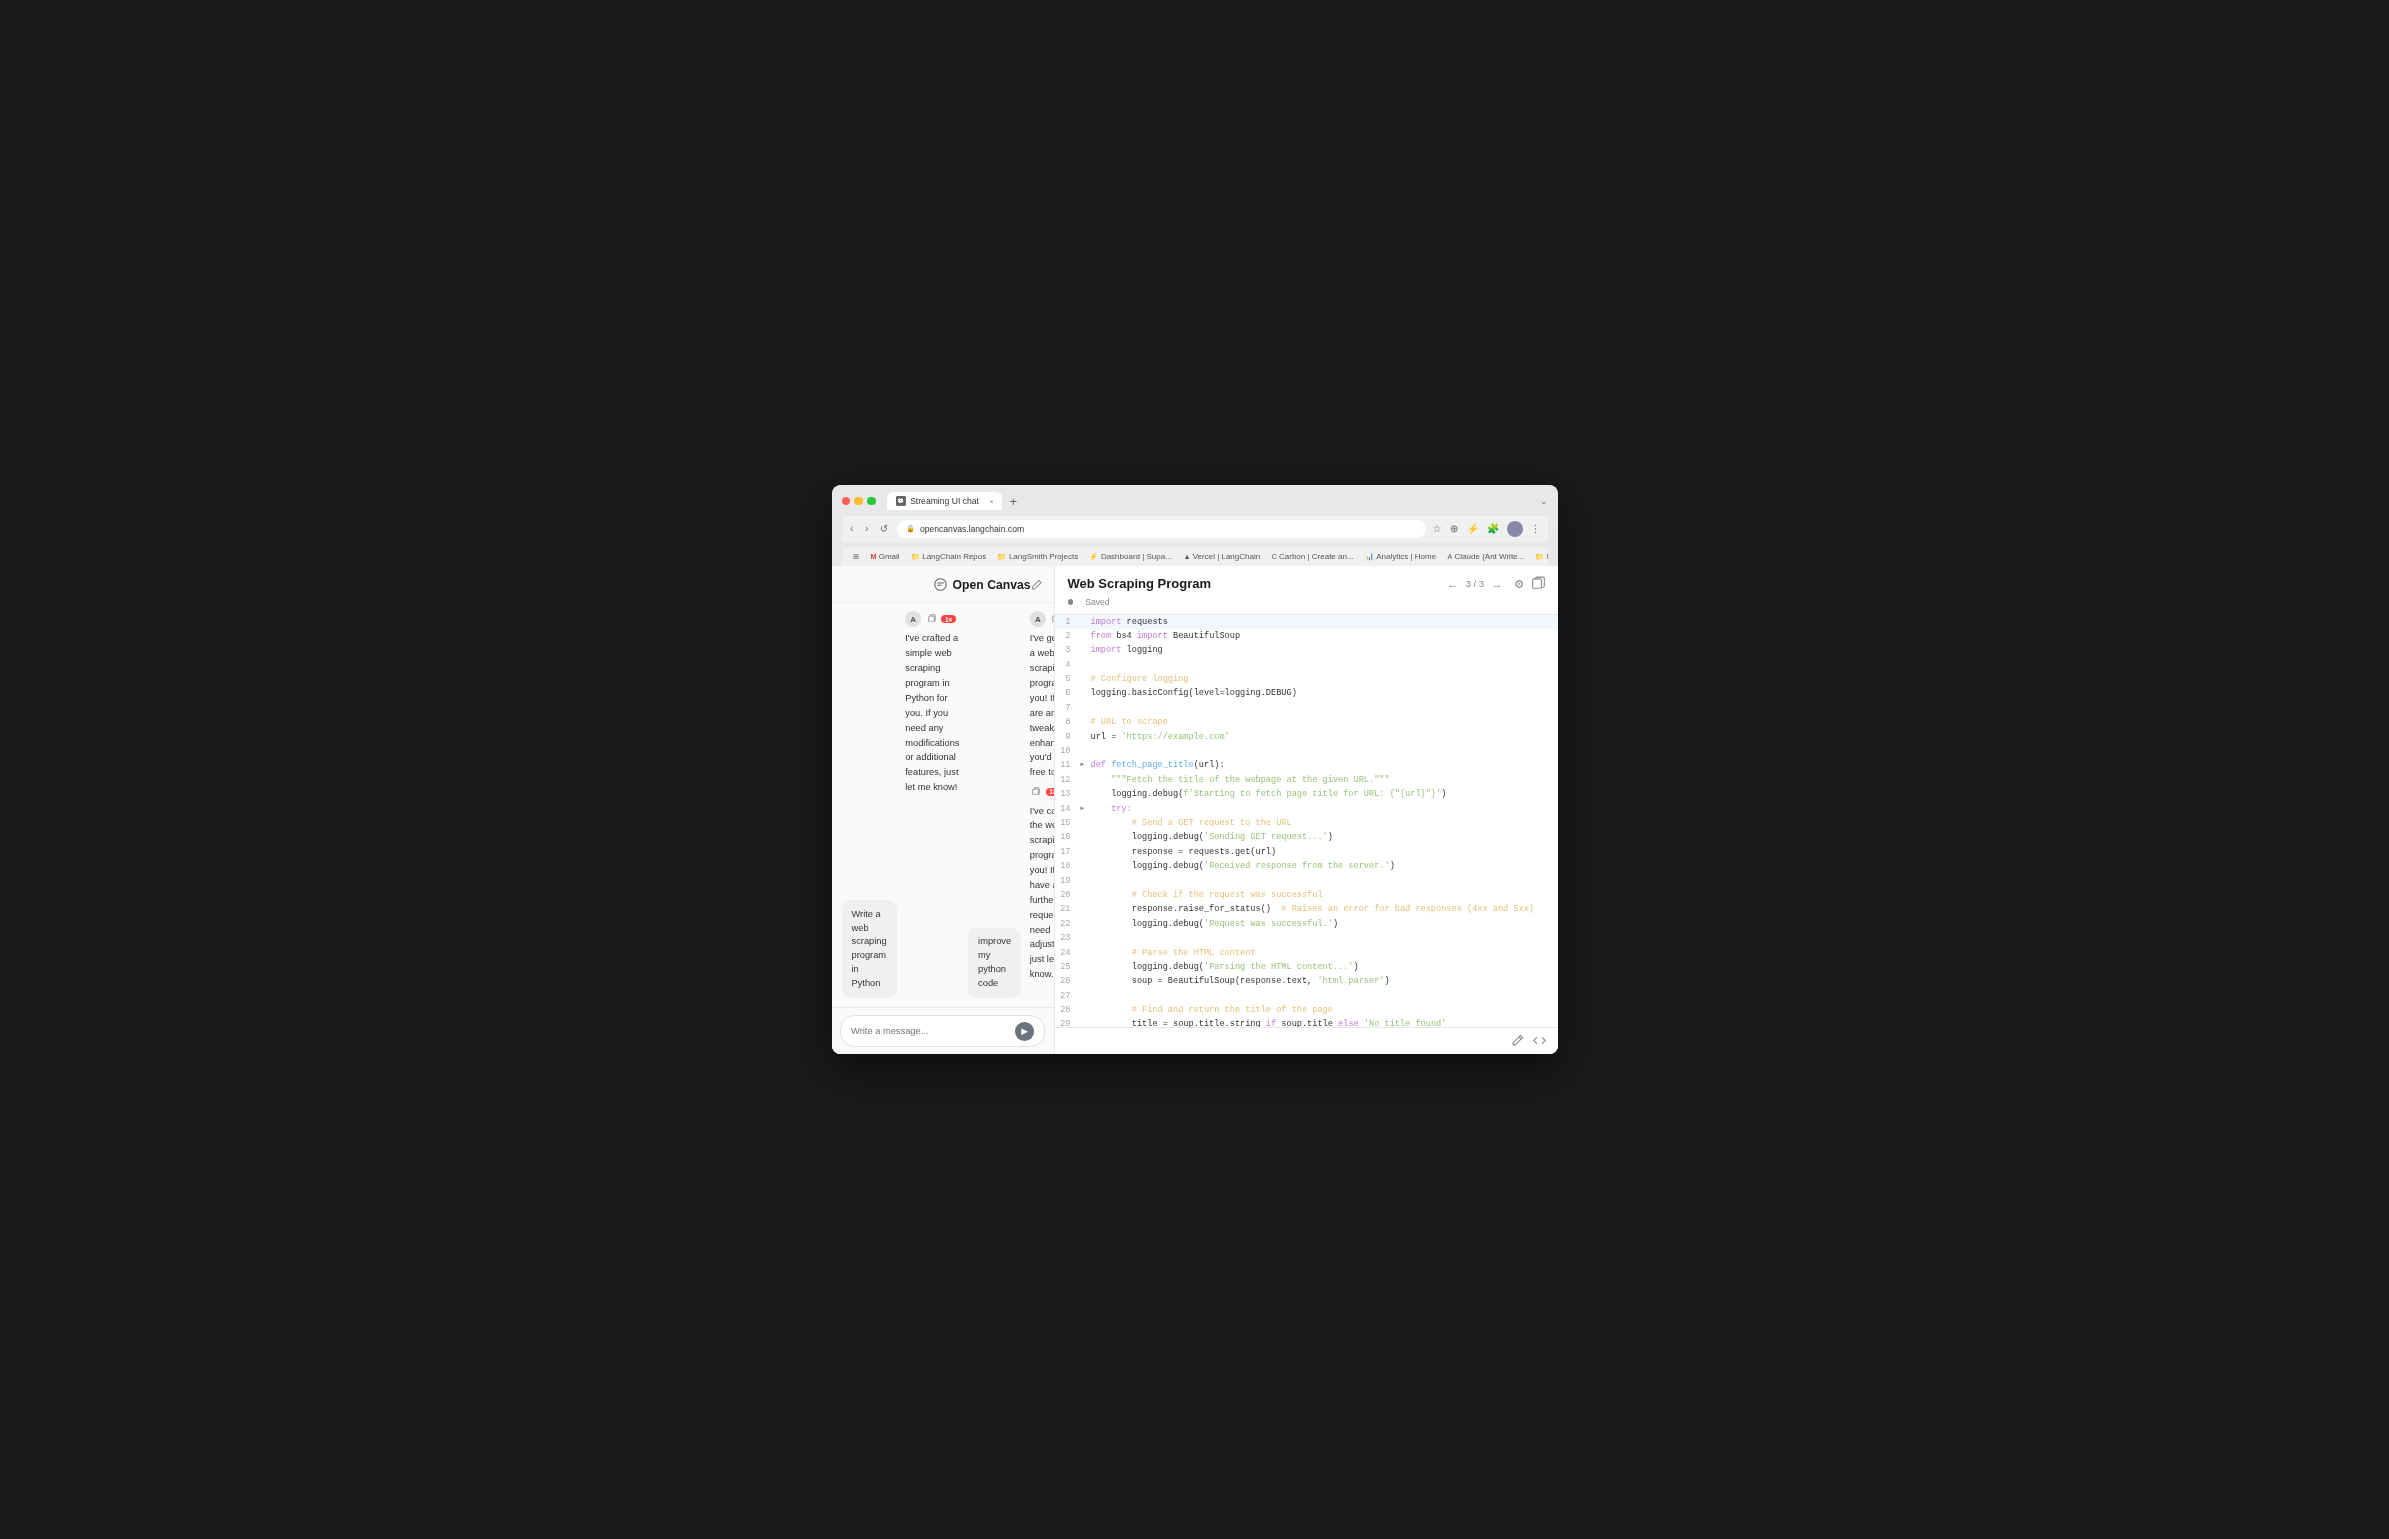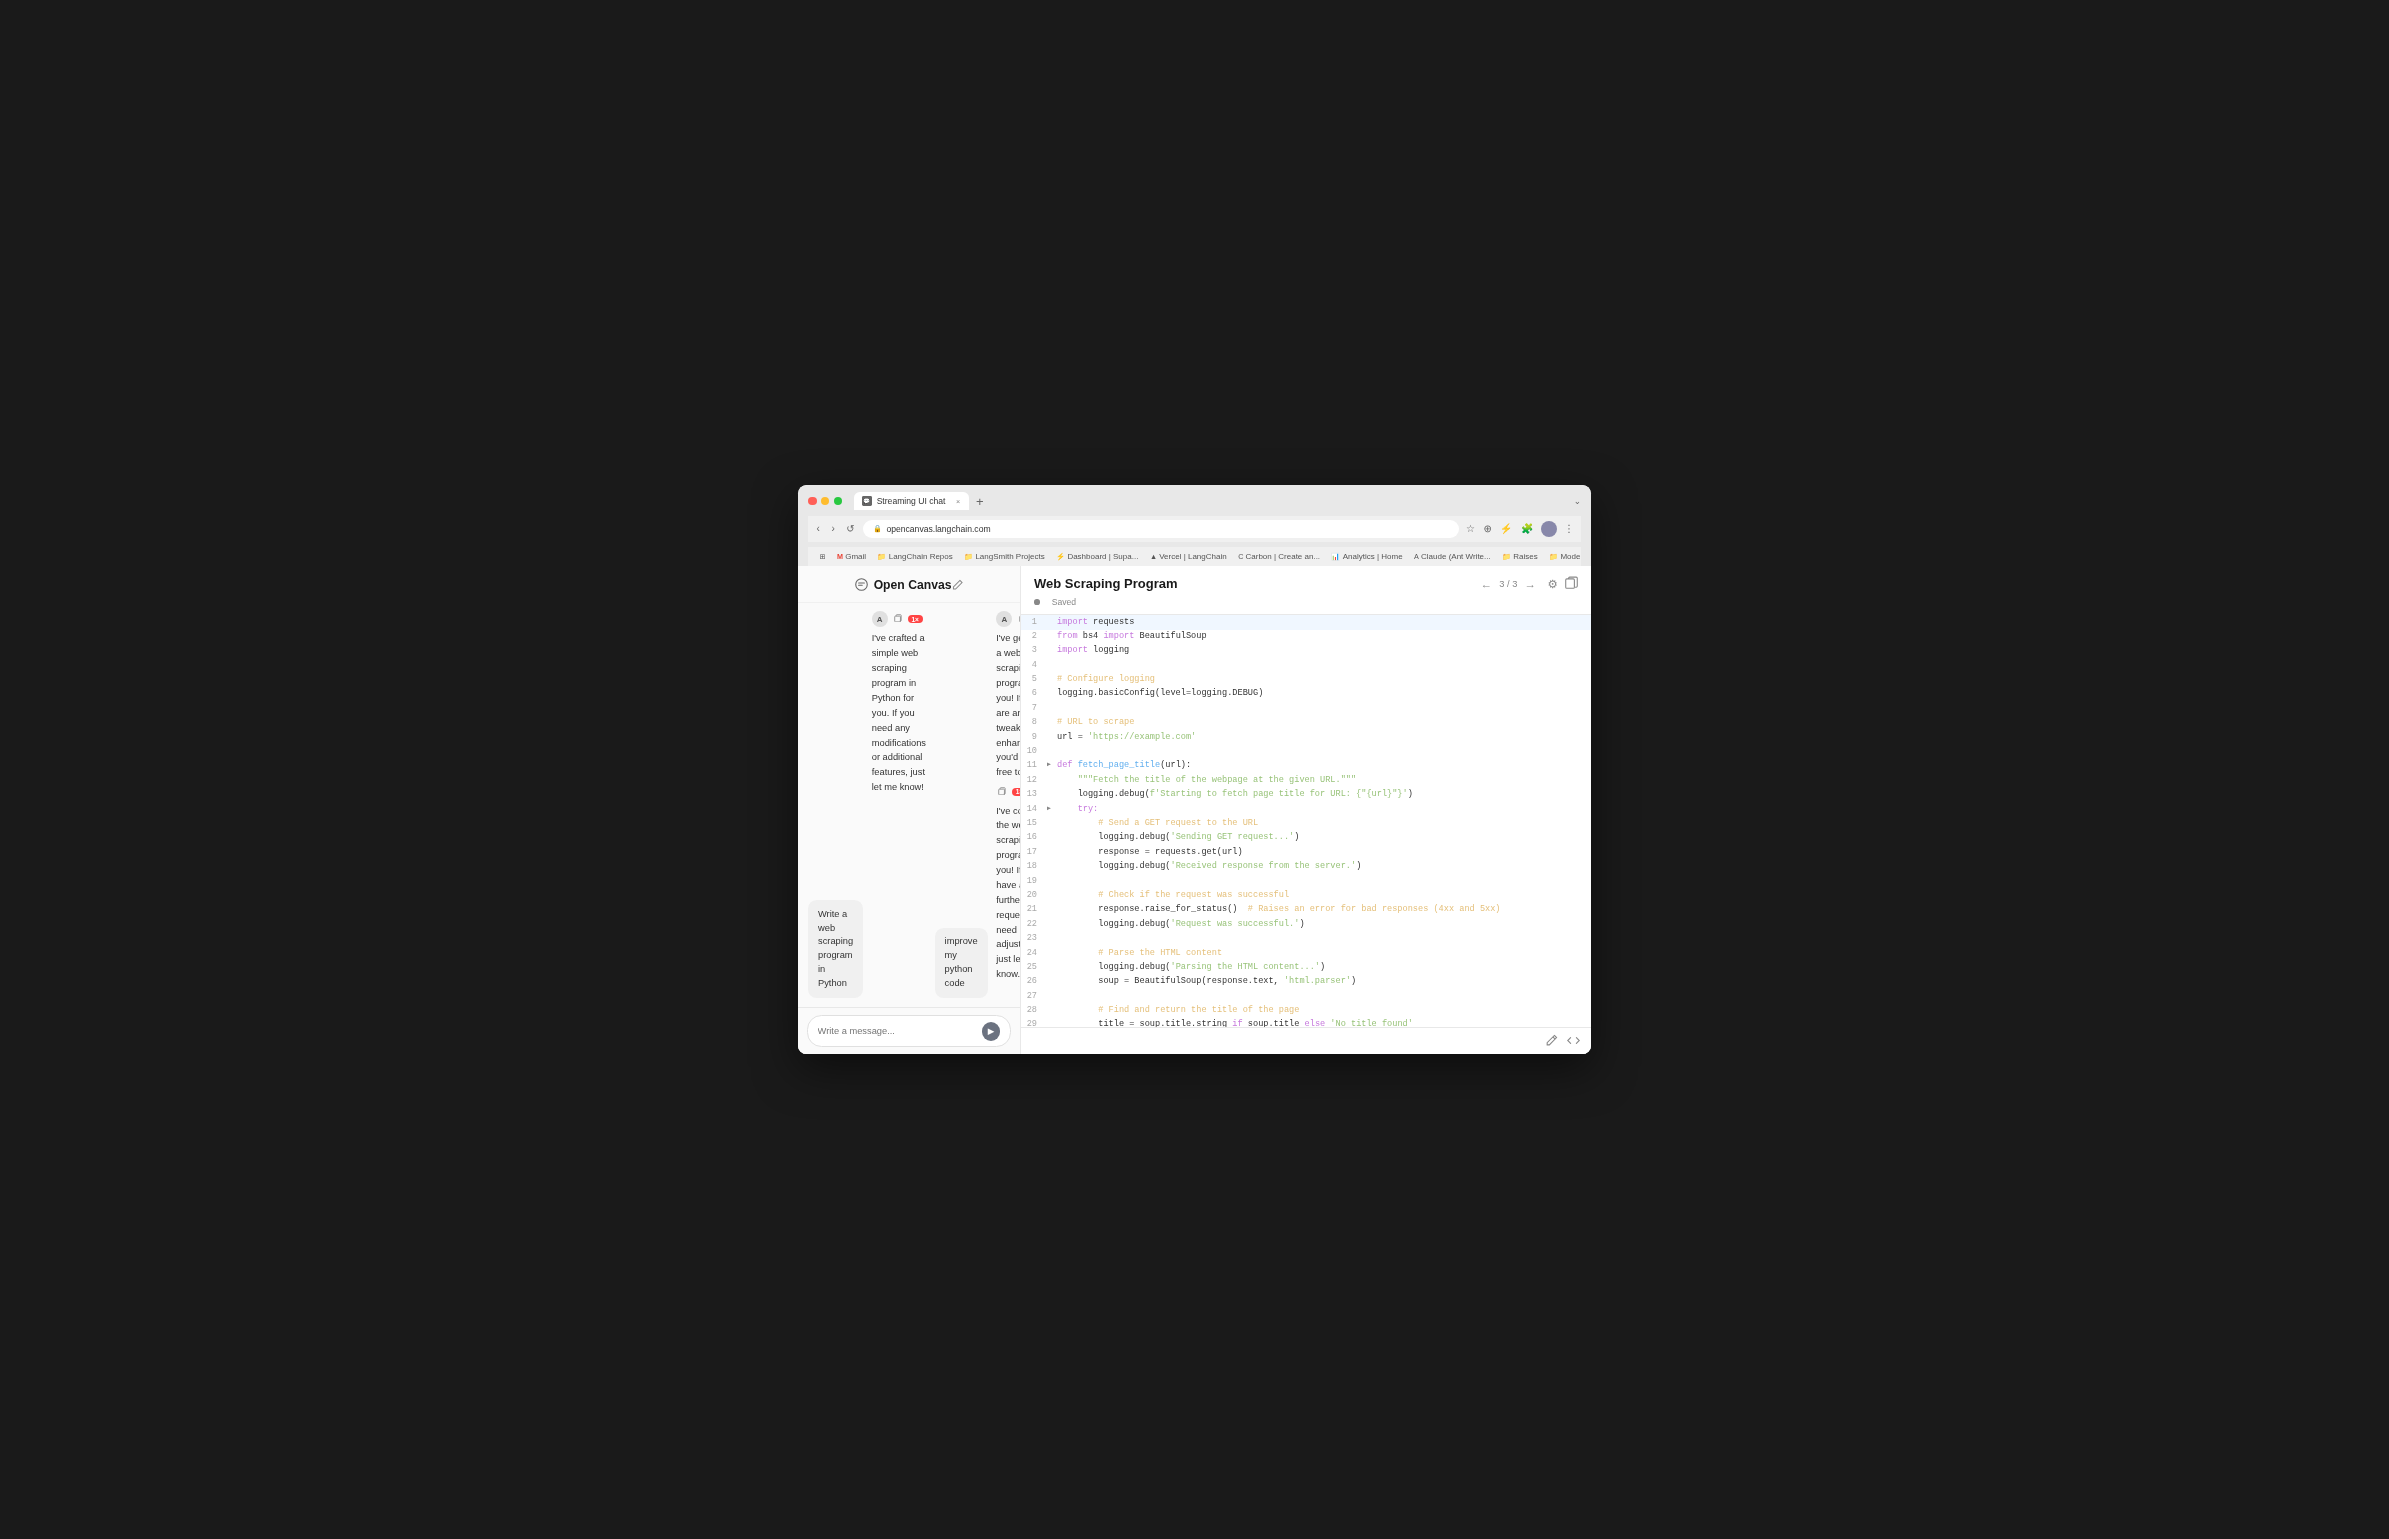--- a/index.html
+++ b/index.html
@@ -5,21 +5,21 @@
     * { box-sizing: border-box; margin: 0; padding: 0; }
     body {
       background: #1a1a1a;
       display: flex;
       align-items: center;
       justify-content: center;
       min-height: 100vh;
       font-family: -apple-system, BlinkMacSystemFont, 'Segoe UI', sans-serif;
     }
     .browser-window {
-      width: 793px;
+      width: 726px;
       background: #f0f0f0;
       border-radius: 8.6px;
       overflow: hidden;
       box-shadow: 0 14.4px 43px rgba(0,0,0,0.5);
     }
     
     .browser-titlebar {
       background: #e8e8e8;
       padding: 7.2px 10px 0;
       display: flex;
@@ -171,21 +171,21 @@
       width: 223px;
       background: #fafafa;
       border-right: 0.7px solid #e8e8e8;
       display: flex;
       flex-direction: column;
     }
     .sidebar-header {
       padding: 11.5px 11.5px 8.6px;
       display: flex;
       align-items: center;
-      justify-content: center;
+      justify-content: flex-end;
       border-bottom: 0.7px solid #f0f0f0;
     }
     .sidebar-title-row {
       display: flex;
       align-items: center;
       gap: 5.7px;
     }
     .sidebar-icon {
       color: #666;
       font-size: 11.5px;

